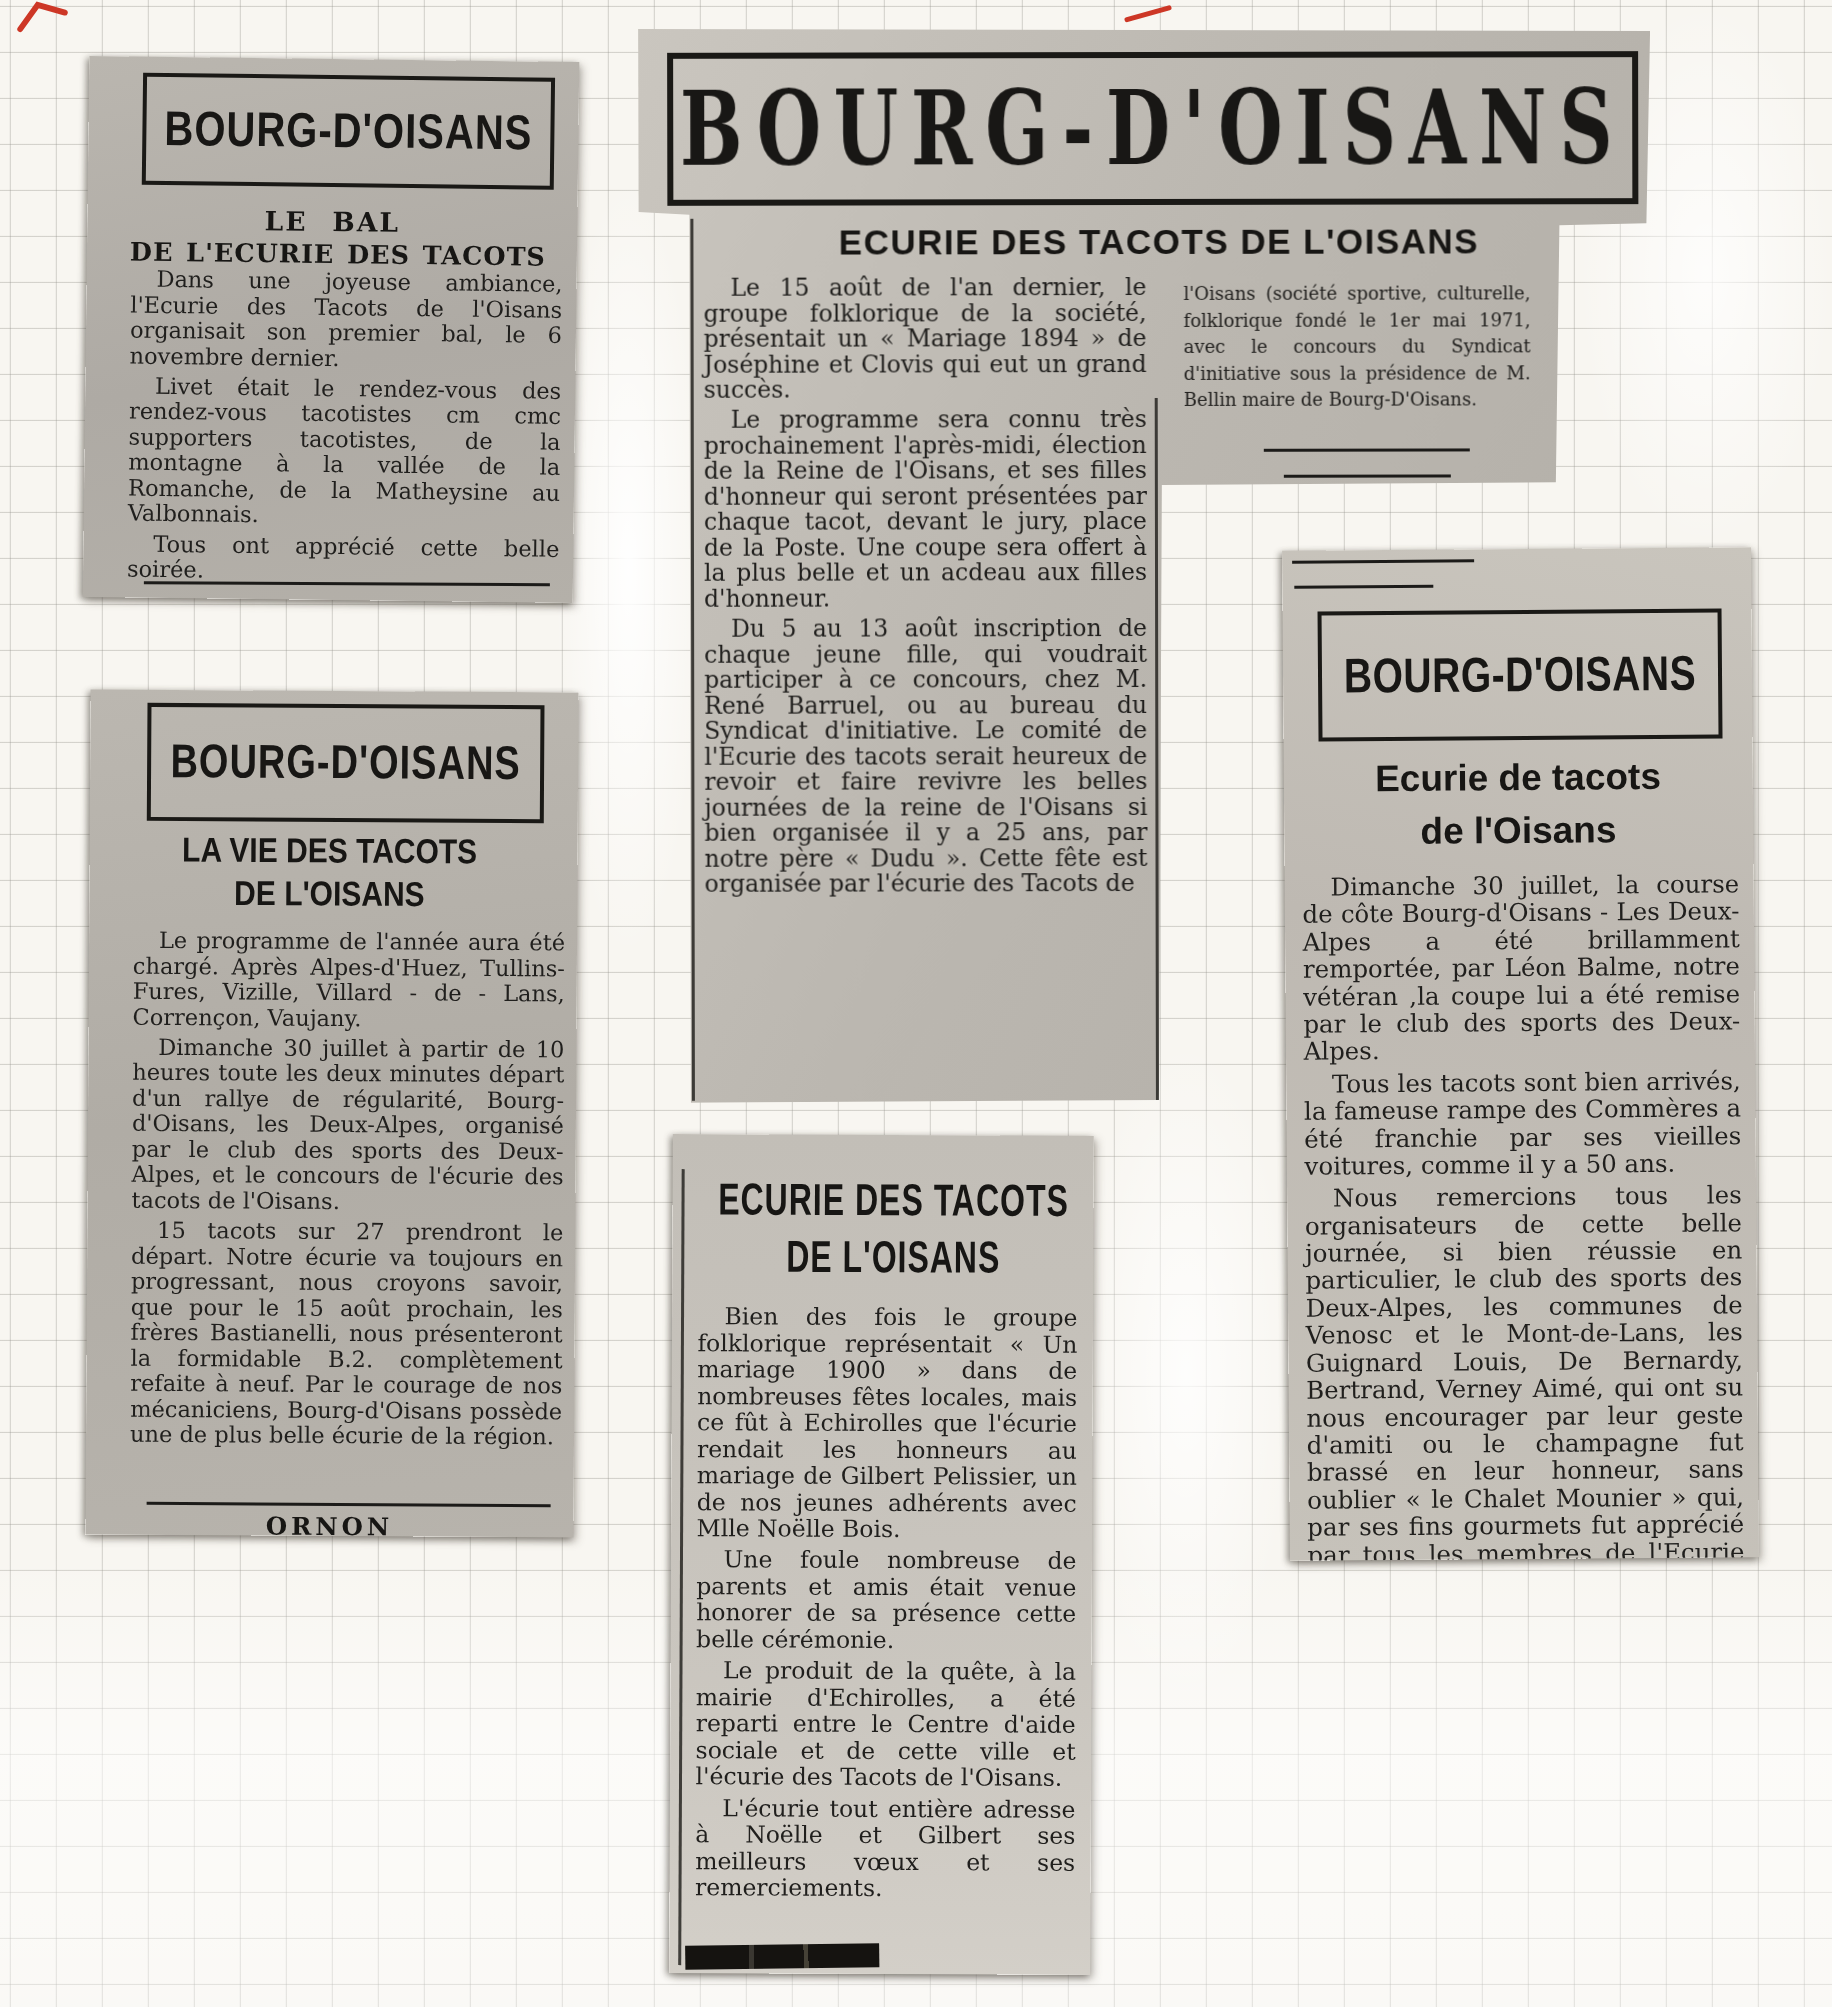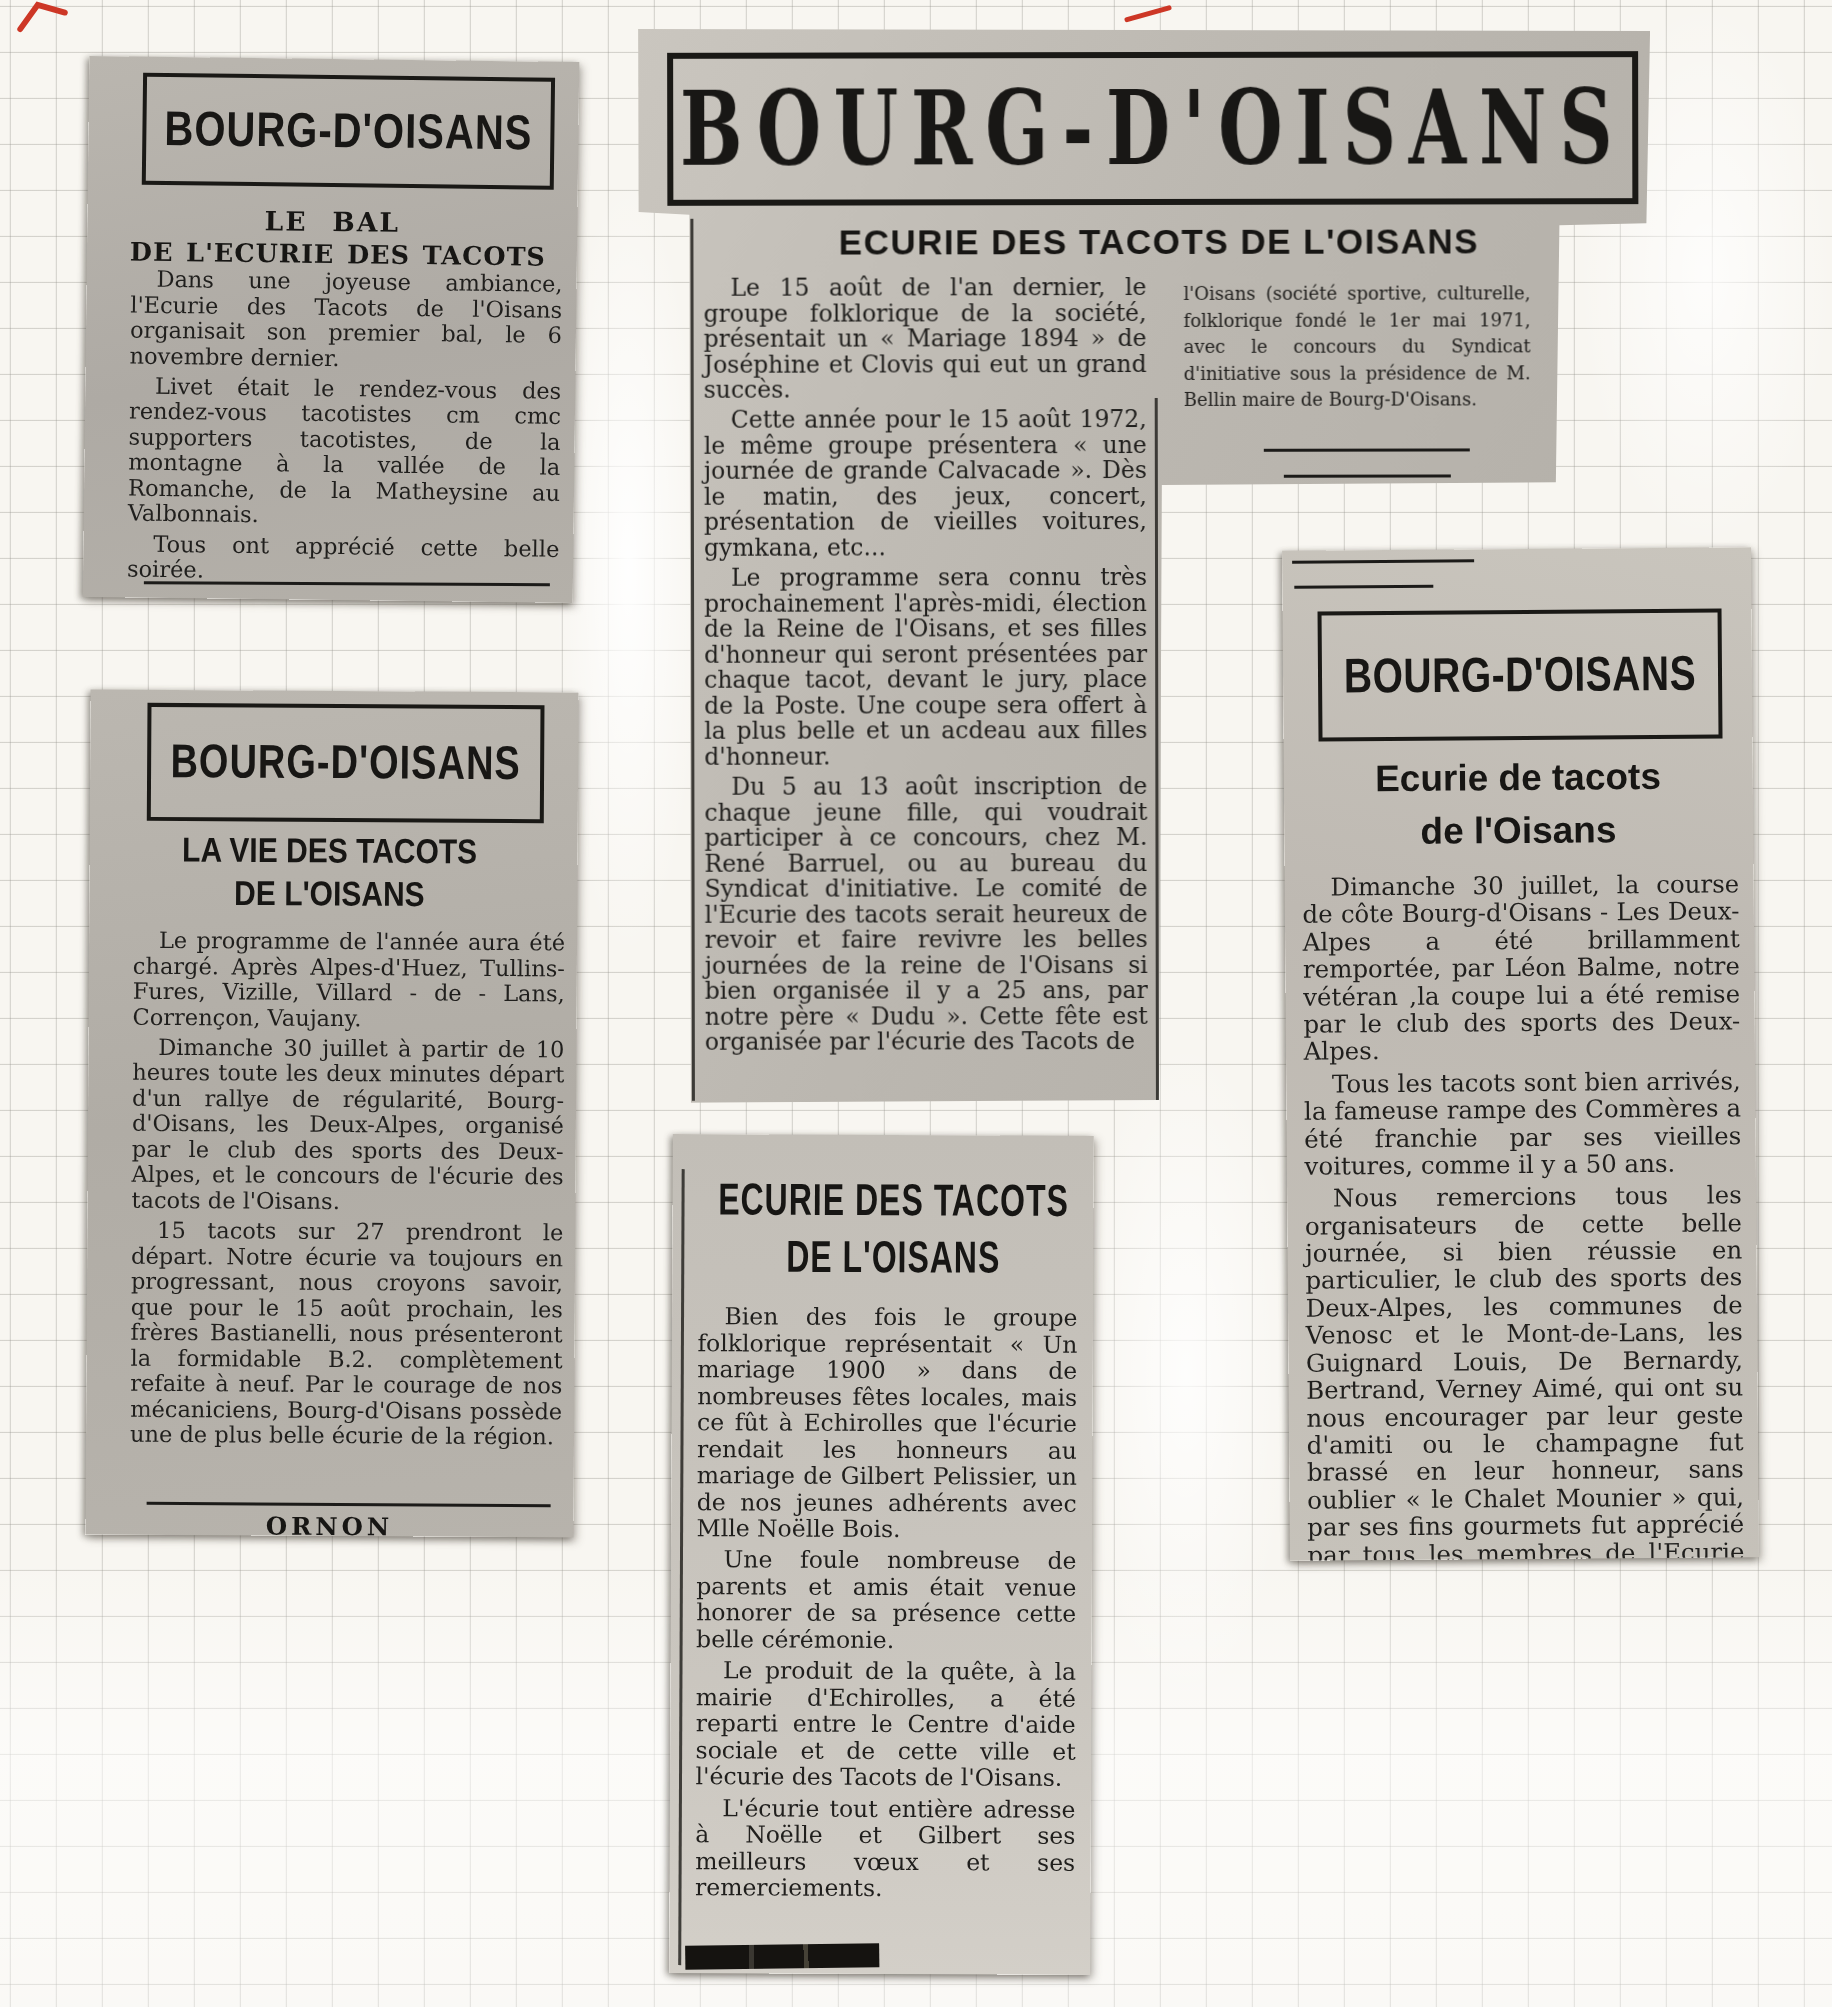--- a/index.html
+++ b/index.html
@@ -136,21 +136,20 @@
 
   <div class="clip clip-grand">
     <div class="boxtitle grand-box">
       <span>BOURG-D'OISANS</span>
     </div>
     <div class="sans-head grand-subtitle">ECURIE DES TACOTS DE L'OISANS</div>
     <div class="vrule grand-vrule1"></div>
     <div class="vrule grand-vrule2"></div>
     <div class="body-col grand-col1">
       <p>Le 15 août de l'an dernier, le groupe folklorique de la société, présentait un « Mariage 1894 » de Joséphine et Clovis qui eut un grand succès.</p>
-      <p>Cette année pour le 15 août 1972, le même groupe présentera « une journée de grande Calvacade ». Dès le matin, des jeux, concert, présentation de vieilles voitures, gymkana, etc...</p>
       <p>Le programme sera connu très prochainement l'après-midi, élection de la Reine de l'Oisans, et ses filles d'honneur qui seront présentées par chaque tacot, devant le jury, place de la Poste. Une coupe sera offert à la plus belle et un acdeau aux filles d'honneur.</p>
       <p>Du 5 au 13 août inscription de chaque jeune fille, qui voudrait participer à ce concours, chez M. René Barruel, ou au bureau du Syndicat d'initiative. Le comité de l'Ecurie des tacots serait heureux de revoir et faire revivre les belles journées de la reine de l'Oisans si bien organisée il y a 25 ans, par notre père « Dudu ». Cette fête est organisée par l'écurie des Tacots de</p>
     </div>
     <div class="body-col grand-col2">
       <p style="text-indent:0;">l'Oisans (société sportive, culturelle, folklorique fondé le 1er mai 1971, avec le concours du Syndicat d'initiative sous la présidence de M. Bellin maire de Bourg-D'Oisans.</p>
     </div>
     <div class="rule grand-rule1"></div>
     <div class="rule grand-rule2"></div>
   </div>
 

